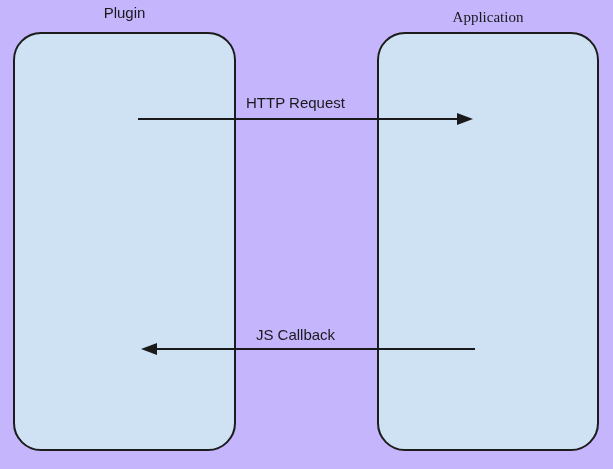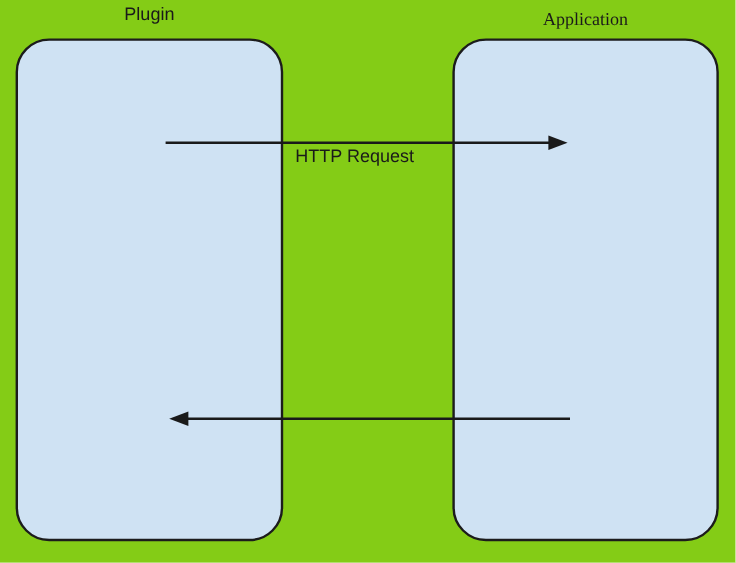--- a/index.html
+++ b/index.html
@@ -4,21 +4,21 @@
 <style>
   html, body {
     margin: 0;
     padding: 0;
     background: #ffffff;
   }
   #canvas {
     position: relative;
     width: 613px;
     height: 469px;
-    background: #84cc16;
+    background: #c4b5fd;
     font-family: "Liberation Sans", sans-serif;
     color: #1a1a1a;
     overflow: hidden;
   }
   .node {
     position: absolute;
     box-sizing: border-box;
     background: #cfe2f3;
     border: 2px solid #1c1c1c;
     border-radius: 28px;
@@ -54,21 +54,20 @@
     font-family: Liberation Serif, serif;
   }
   .arrow-label {
     position: absolute;
     left: 236px;
     width: 119px;
     text-align: center;
     font-size: 15px;
     line-height: 18px;
     color: #1a1a1a;
-    margin-top: 28px;
   }
   #http-request-label {
     top: 94px;
   }
   #js-callback-label {
     top: 326px;
   }
   #arrow-layer {
     position: absolute;
     left: 0;
@@ -94,14 +93,15 @@
       <line x1="138" y1="119" x2="458" y2="119" stroke="#1a1a1a" stroke-width="2"></line>
       <path d="M457,113 L473,119 L457,125 Z" fill="#1a1a1a"></path>
     </g>
     <g>
       <line x1="475" y1="349" x2="156" y2="349" stroke="#1a1a1a" stroke-width="2"></line>
       <path d="M157,343 L141,349 L157,355 Z" fill="#1a1a1a"></path>
     </g>
   </svg>
 
   <div class="arrow-label" id="http-request-label">HTTP Request</div>
+  <div class="arrow-label" id="js-callback-label">JS Callback</div>
 
 </div>
 
 </body></html>

